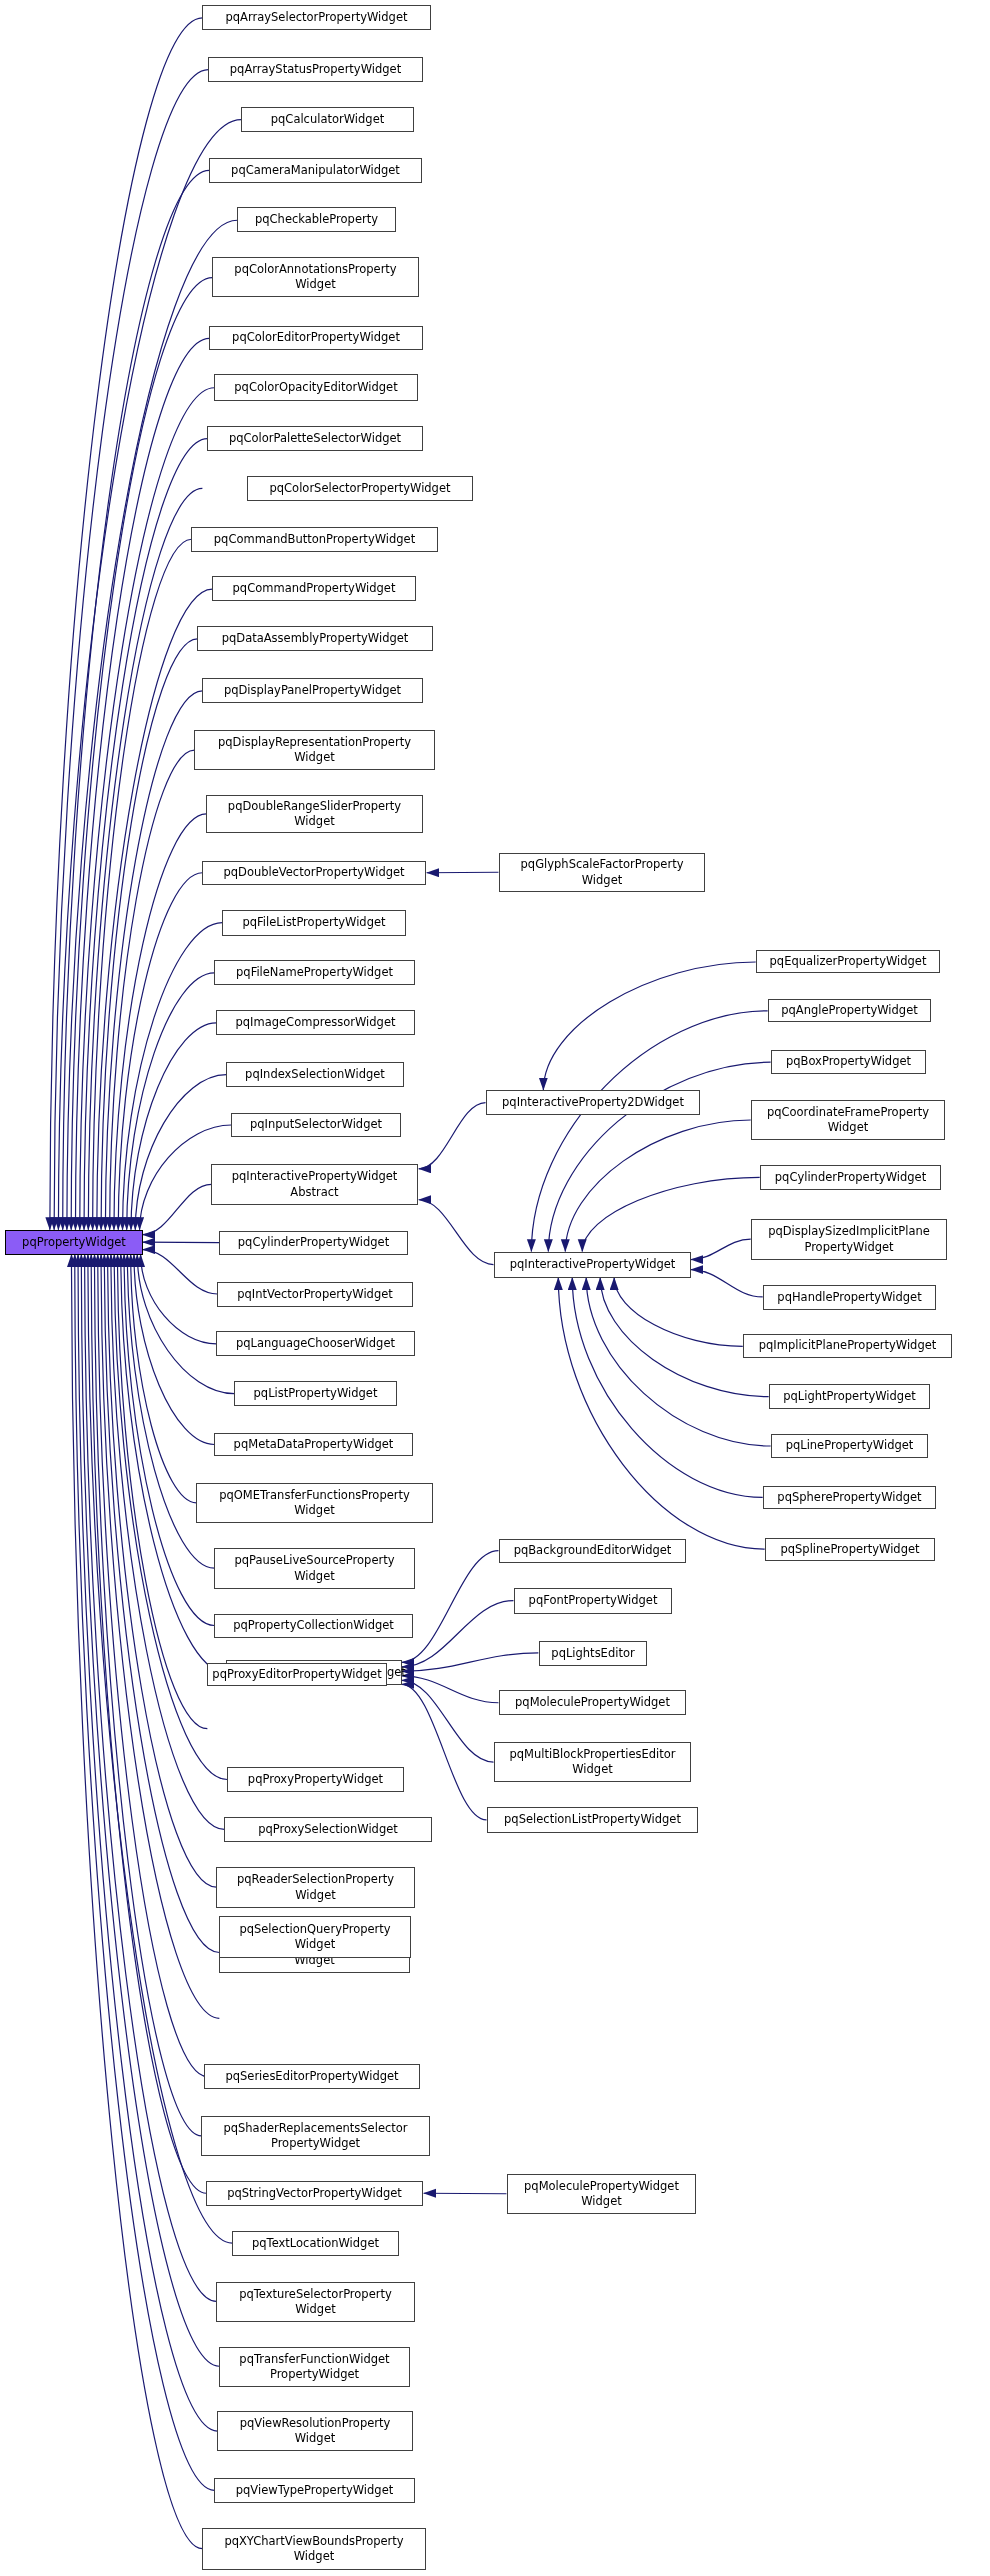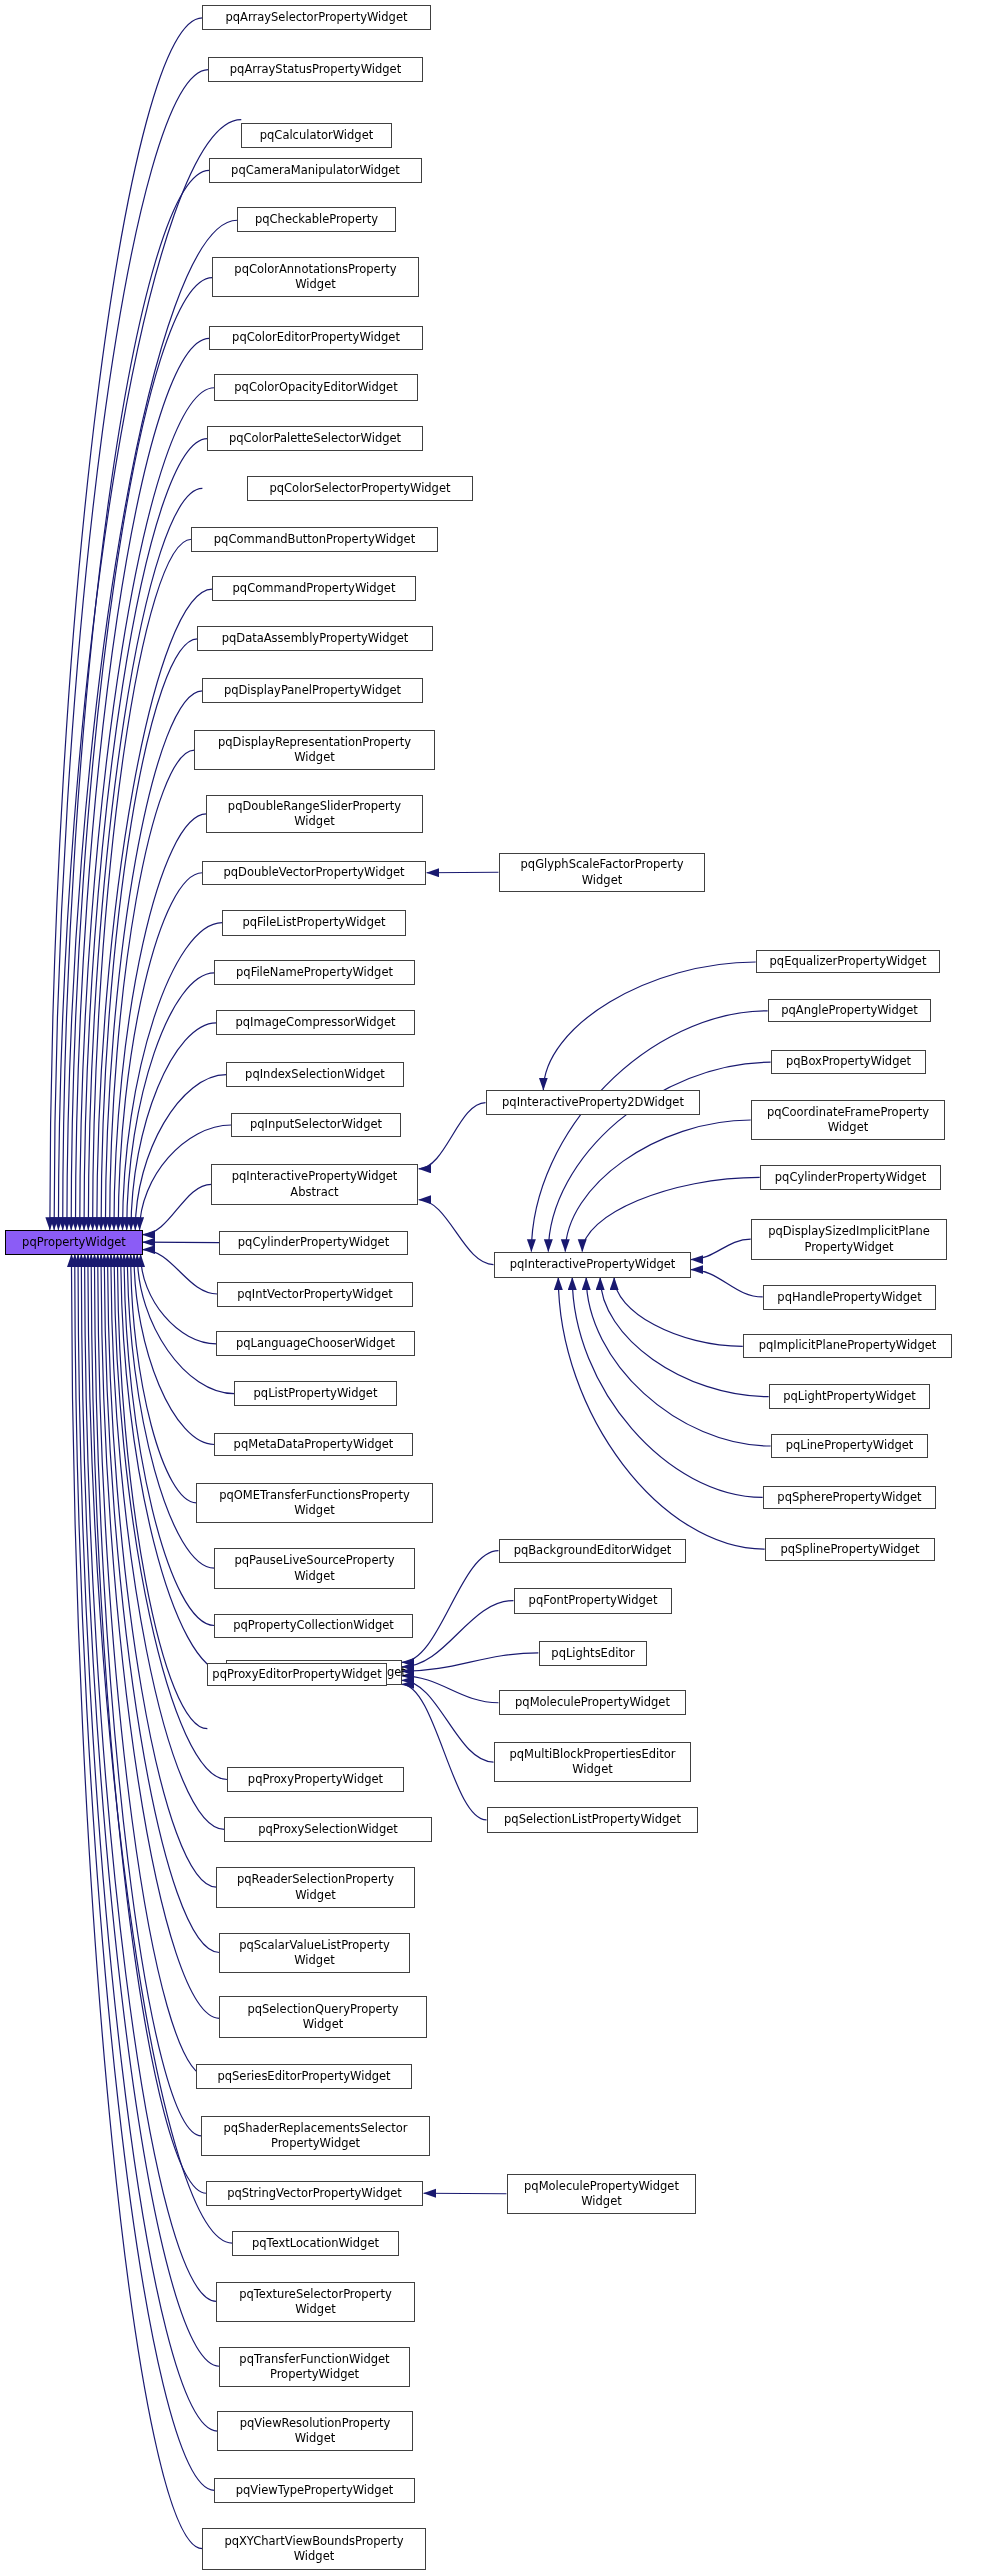--- a/index.html
+++ b/index.html
@@ -90,21 +90,21 @@
         <path d="M540,1657.5 C485.2,1657.5 457.8,1676 403,1676" fill="none" stroke="#191970" stroke-width="1.2" marker-end="url(#arrowhead)"></path>
         <path d="M500,1707.5 C461.2,1707.5 441.8,1680.5 403,1680.5" fill="none" stroke="#191970" stroke-width="1.2" marker-end="url(#arrowhead)"></path>
         <path d="M495,1767 C458.2,1767 439.8,1685 403,1685" fill="none" stroke="#191970" stroke-width="1.2" marker-end="url(#arrowhead)"></path>
         <path d="M488,1825 C454,1825 437,1689 403,1689" fill="none" stroke="#191970" stroke-width="1.2" marker-end="url(#arrowhead)"></path>
       </g>
   </svg>
   <div id="node-layer">
       <div class="node root" style="left: 5px; top: 1230px; width: 138px; height: 25px;"><span>pqPropertyWidget</span></div>
       <div class="node" style="left: 202px; top: 5px; width: 229px; height: 25px;"><span>pqArraySelectorPropertyWidget</span></div>
       <div class="node" style="left: 208px; top: 57px; width: 215px; height: 25px;"><span>pqArrayStatusPropertyWidget</span></div>
-      <div class="node" style="left: 241px; top: 107px; width: 151px; height: 25px; margin-top: 16px;"><span>pqCalculatorWidget</span></div>
+      <div class="node" style="left: 241px; top: 107px; width: 173px; height: 25px;"><span>pqCalculatorWidget</span></div>
       <div class="node" style="left: 209px; top: 158px; width: 213px; height: 25px;"><span>pqCameraManipulatorWidget</span></div>
       <div class="node" style="left: 237px; top: 207px; width: 159px; height: 25px;"><span>pqCheckableProperty</span></div>
       <div class="node" style="left: 212px; top: 257px; width: 207px; height: 40px;"><span>pqColorAnnotationsProperty
 Widget</span></div>
       <div class="node" style="left: 209px; top: 326px; width: 214px; height: 24px;"><span>pqColorEditorPropertyWidget</span></div>
       <div class="node" style="left: 214px; top: 374px; width: 204px; height: 27px;"><span>pqColorOpacityEditorWidget</span></div>
       <div class="node" style="left: 207px; top: 426px; width: 216px; height: 25px;"><span>pqColorPaletteSelectorWidget</span></div>
       <div class="node" style="left: 202px; top: 476px; width: 226px; height: 25px; margin-left: 45px;"><span>pqColorSelectorPropertyWidget</span></div>
       <div class="node" style="left: 191px; top: 527px; width: 247px; height: 25px;"><span>pqCommandButtonPropertyWidget</span></div>
       <div class="node" style="left: 212px; top: 576px; width: 204px; height: 25px;"><span>pqCommandPropertyWidget</span></div>
@@ -133,23 +133,23 @@
 Widget</span></div>
       <div class="node" style="left: 214px; top: 1614px; width: 199px; height: 24px;"><span>pqPropertyCollectionWidget</span></div>
       <div class="node" style="left: 226px; top: 1660px; width: 176px; height: 25px; padding-left: 45px;"><span>pqPropertyGroupWidget</span></div>
       <div class="node" style="left: 207px; top: 1663px; width: 180px; height: 23px;"><span>pqProxyEditorPropertyWidget</span></div>
       <div class="node" style="left: 227px; top: 1767px; width: 177px; height: 25px;"><span>pqProxyPropertyWidget</span></div>
       <div class="node" style="left: 224px; top: 1817px; width: 208px; height: 25px;"><span>pqProxySelectionWidget</span></div>
       <div class="node" style="left: 216px; top: 1867px; width: 199px; height: 41px;"><span>pqReaderSelectionProperty
 Widget</span></div>
       <div class="node" style="left: 219px; top: 1933px; width: 191px; height: 40px;"><span>pqScalarValueListProperty
 Widget</span></div>
-      <div class="node" style="left: 219px; top: 1996px; width: 208px; height: 42px;"><span>pqSelectionQueryProperty
+      <div class="node" style="left: 219px; top: 1916px; width: 192px; height: 42px;"><span>pqSelectionQueryProperty
 Widget</span></div>
-      <div class="node" style="left: 196px; top: 2064px; width: 216px; height: 25px;"><span>pqSeriesEditorPropertyWidget</span></div>
+      <div class="node" style="left: 204px; top: 2064px; width: 216px; height: 25px;"><span>pqSeriesEditorPropertyWidget</span></div>
       <div class="node" style="left: 201px; top: 2116px; width: 229px; height: 40px;"><span>pqShaderReplacementsSelector
 PropertyWidget</span></div>
       <div class="node" style="left: 206px; top: 2181px; width: 217px; height: 25px;"><span>pqStringVectorPropertyWidget</span></div>
       <div class="node" style="left: 232px; top: 2231px; width: 167px; height: 25px;"><span>pqTextLocationWidget</span></div>
       <div class="node" style="left: 216px; top: 2282px; width: 199px; height: 40px;"><span>pqTextureSelectorProperty
 Widget</span></div>
       <div class="node" style="left: 219px; top: 2347px; width: 191px; height: 40px;"><span>pqTransferFunctionWidget
 PropertyWidget</span></div>
       <div class="node" style="left: 217px; top: 2411px; width: 196px; height: 40px;"><span>pqViewResolutionProperty
 Widget</span></div>

